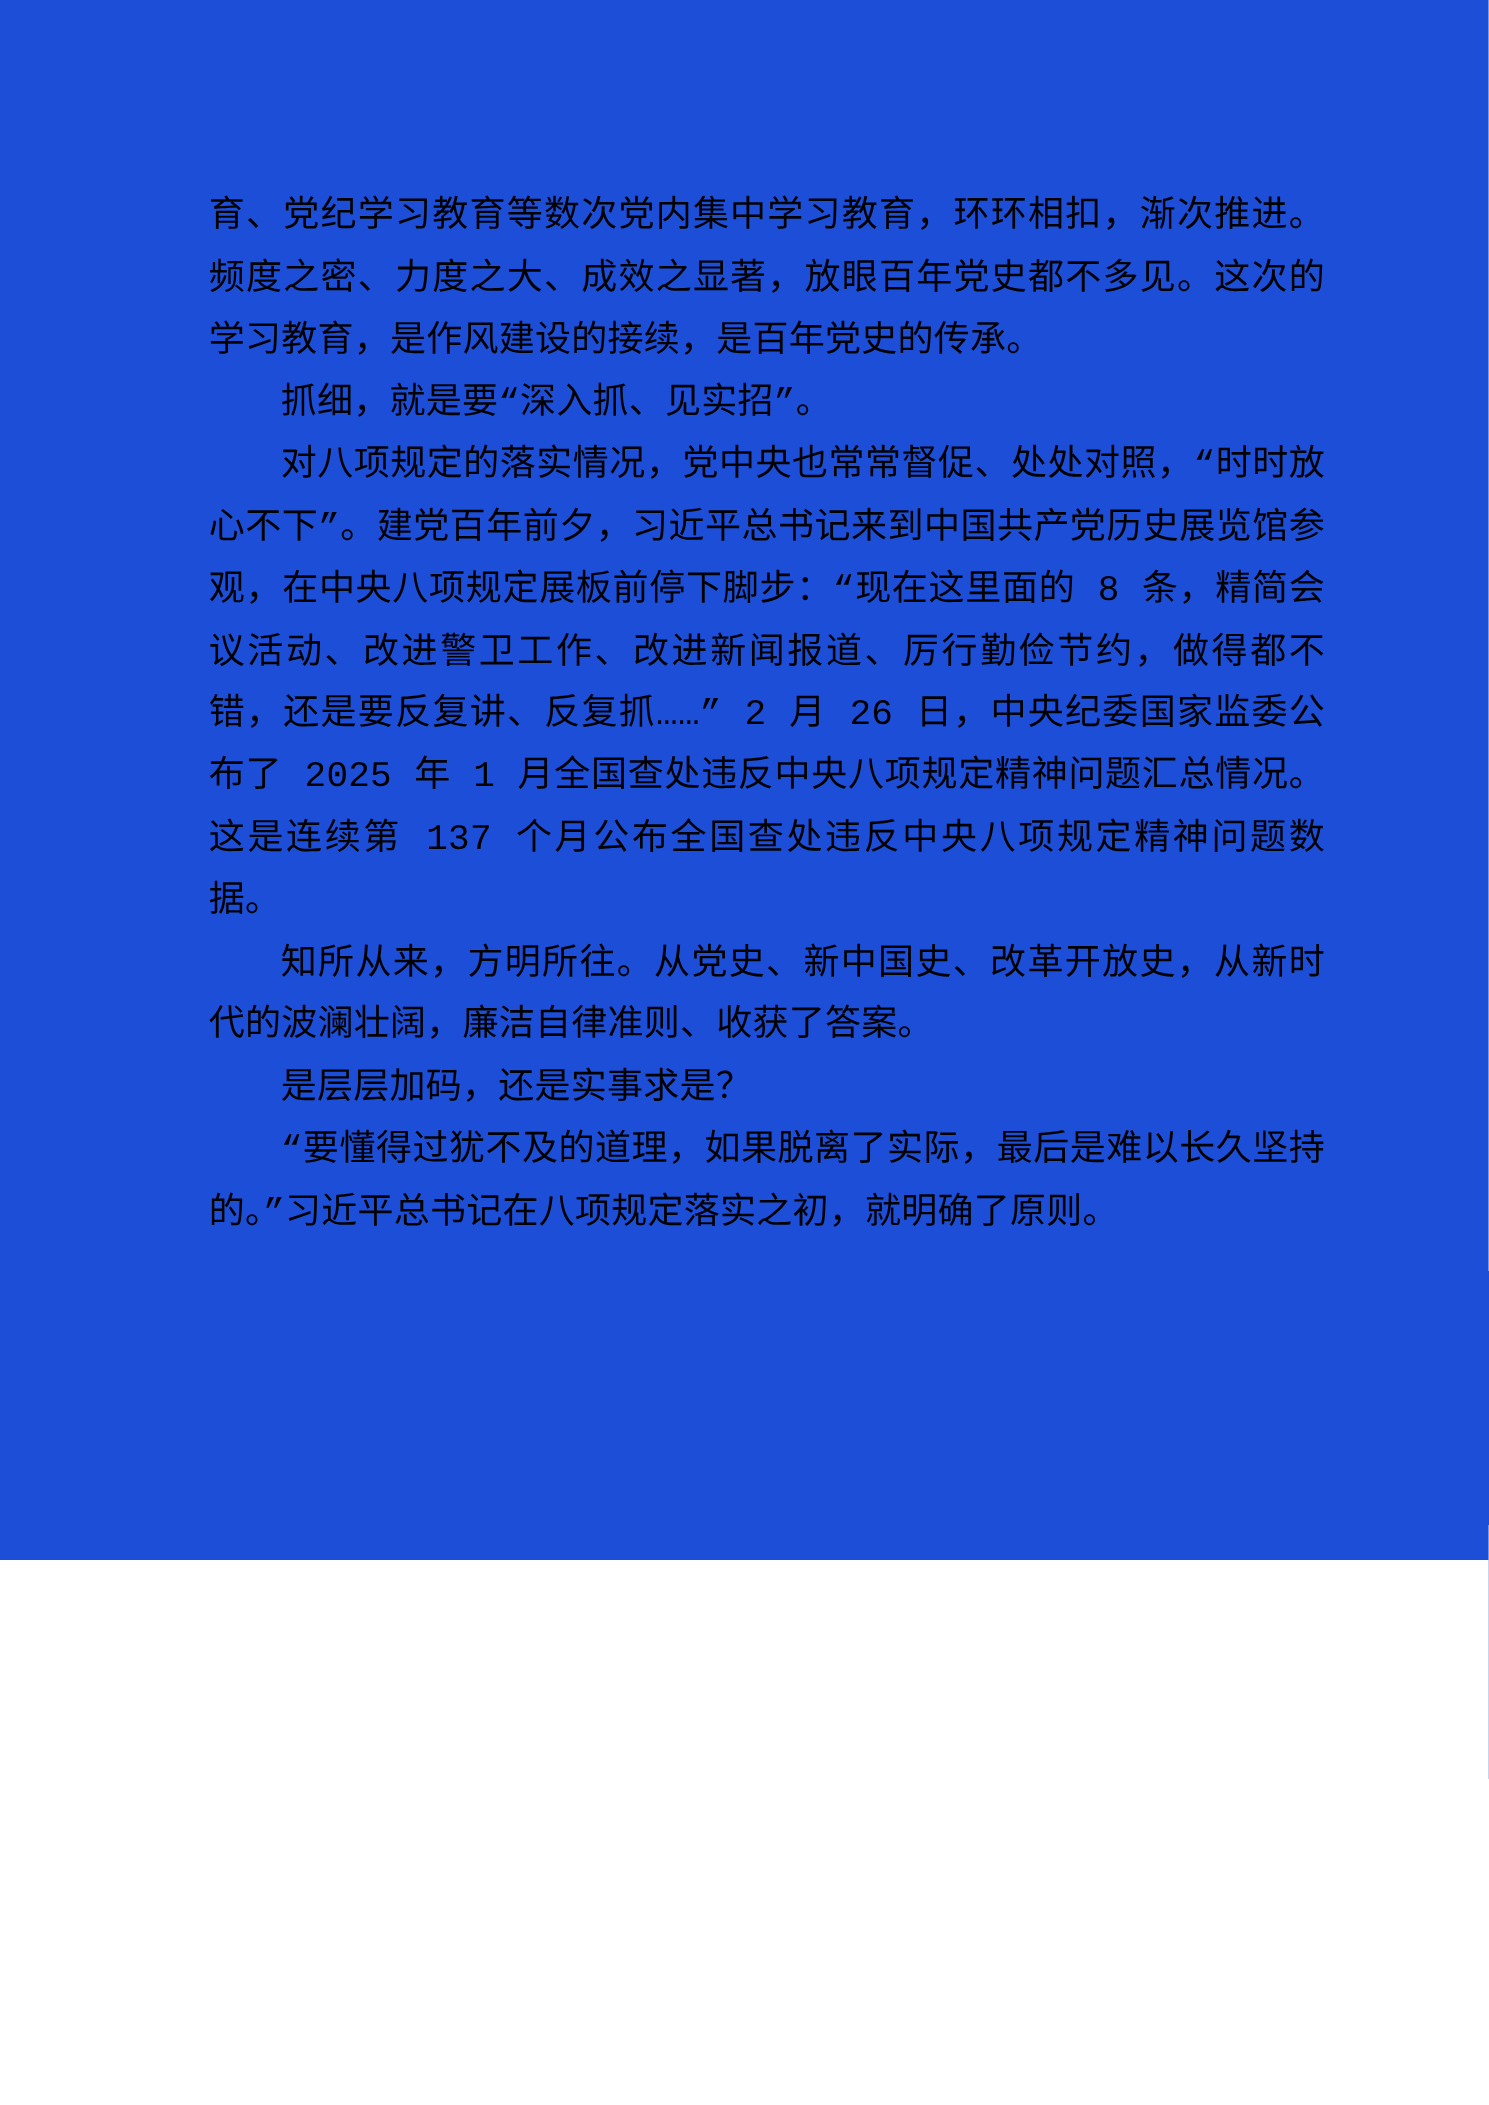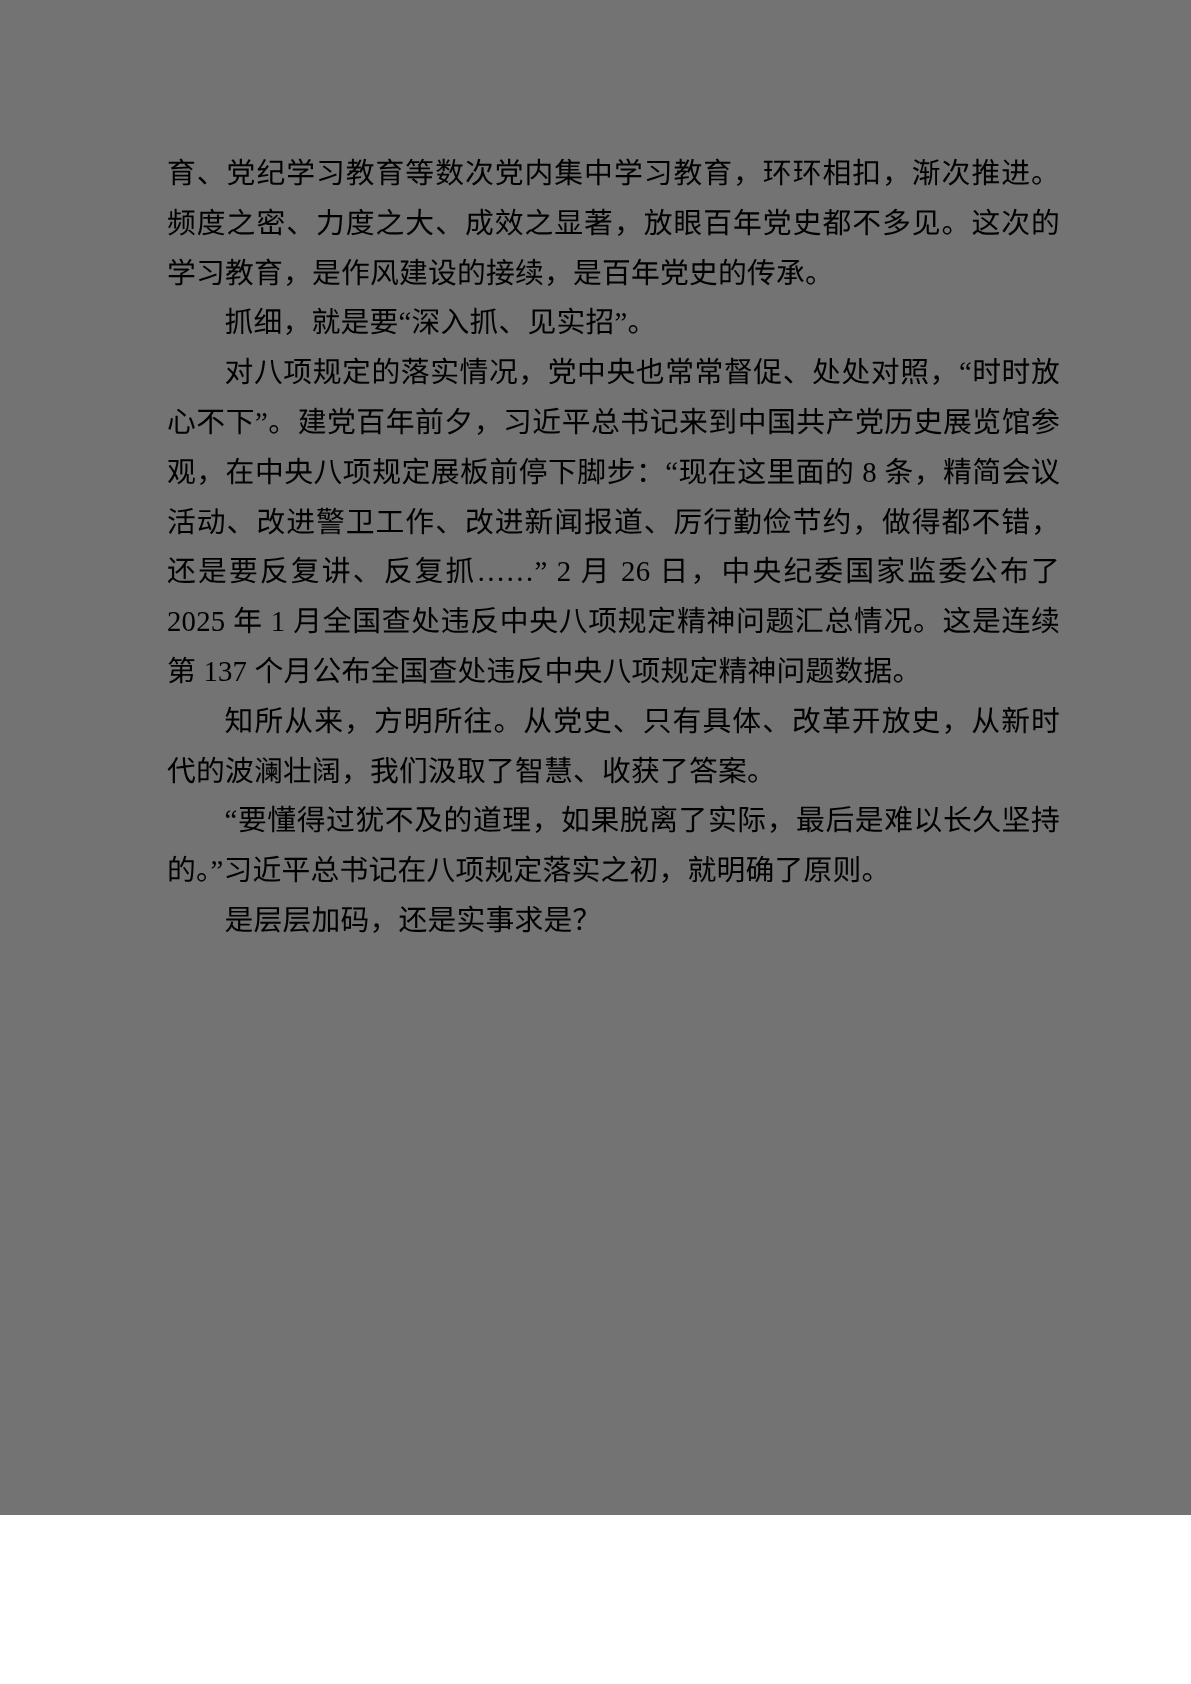--- a/index.html
+++ b/index.html
@@ -3,24 +3,24 @@
 <meta charset="utf-8">
 <style>
   html, body {
     margin: 0;
     padding: 0;
     background: #ffffff;
   }
   .page {
     position: relative;
     width: 1191px;
-    height: 1515px;
-    background: #737373;
+    height: 1248px;
+    background: #1d4ed8;
     overflow: hidden;
-    font-family: Liberation Serif, serif;
+    font-family: Liberation Mono, monospace;
     color: #000000;
   }
   .text-body {
     position: absolute;
     left: 167px;
     top: 149px;
     width: 893px;
     font-size: 28.8px;
     line-height: 49.8px;
     text-align: justify;
@@ -47,18 +47,18 @@
   }
 </style>
 </head>
 <body>
 
 <div class="page">
   <div class="text-body">
       <p class="no-indent">育、党纪学习教育等数次党内集中学习教育，环环相扣，渐次推进。频度之密、力度之大、成效之显著，放眼百年党史都不多见。这次的学习教育，是作风建设的接续，是百年党史的传承。</p>
       <p>抓细，就是要“深入抓、见实招”。</p>
       <p>对八项规定的落实情况，党中央也常常督促、处处对照，“时时放心不下”。建党百年前夕，习近平总书记来到中国共产党历史展览馆参观，在中央八项规定展板前停下脚步：“现在这里面的 8 条，精简会议活动、改进警卫工作、改进新闻报道、厉行勤俭节约，做得都不错，还是要反复讲、反复抓……” 2 月 26 日，中央纪委国家监委公布了 2025 年 1 月全国查处违反中央八项规定精神问题汇总情况。这是连续第 137 个月公布全国查处违反中央八项规定精神问题数据。</p>
-      <p>知所从来，方明所往。从党史、只有具体、改革开放史，从新时代的波澜壮阔，我们汲取了智慧、收获了答案。</p>
+      <p>知所从来，方明所往。从党史、新中国史、改革开放史，从新时代的波澜壮阔，廉洁自律准则、收获了答案。</p>
+      <p>是层层加码，还是实事求是？</p>
       <p>“要懂得过犹不及的道理，如果脱离了实际，最后是难以长久坚持的。”习近平总书记在八项规定落实之初，就明确了原则。</p>
-      <p>是层层加码，还是实事求是？</p>
     </div>
   <div class="page-number">9</div>
 </div>
 
 </body></html>

